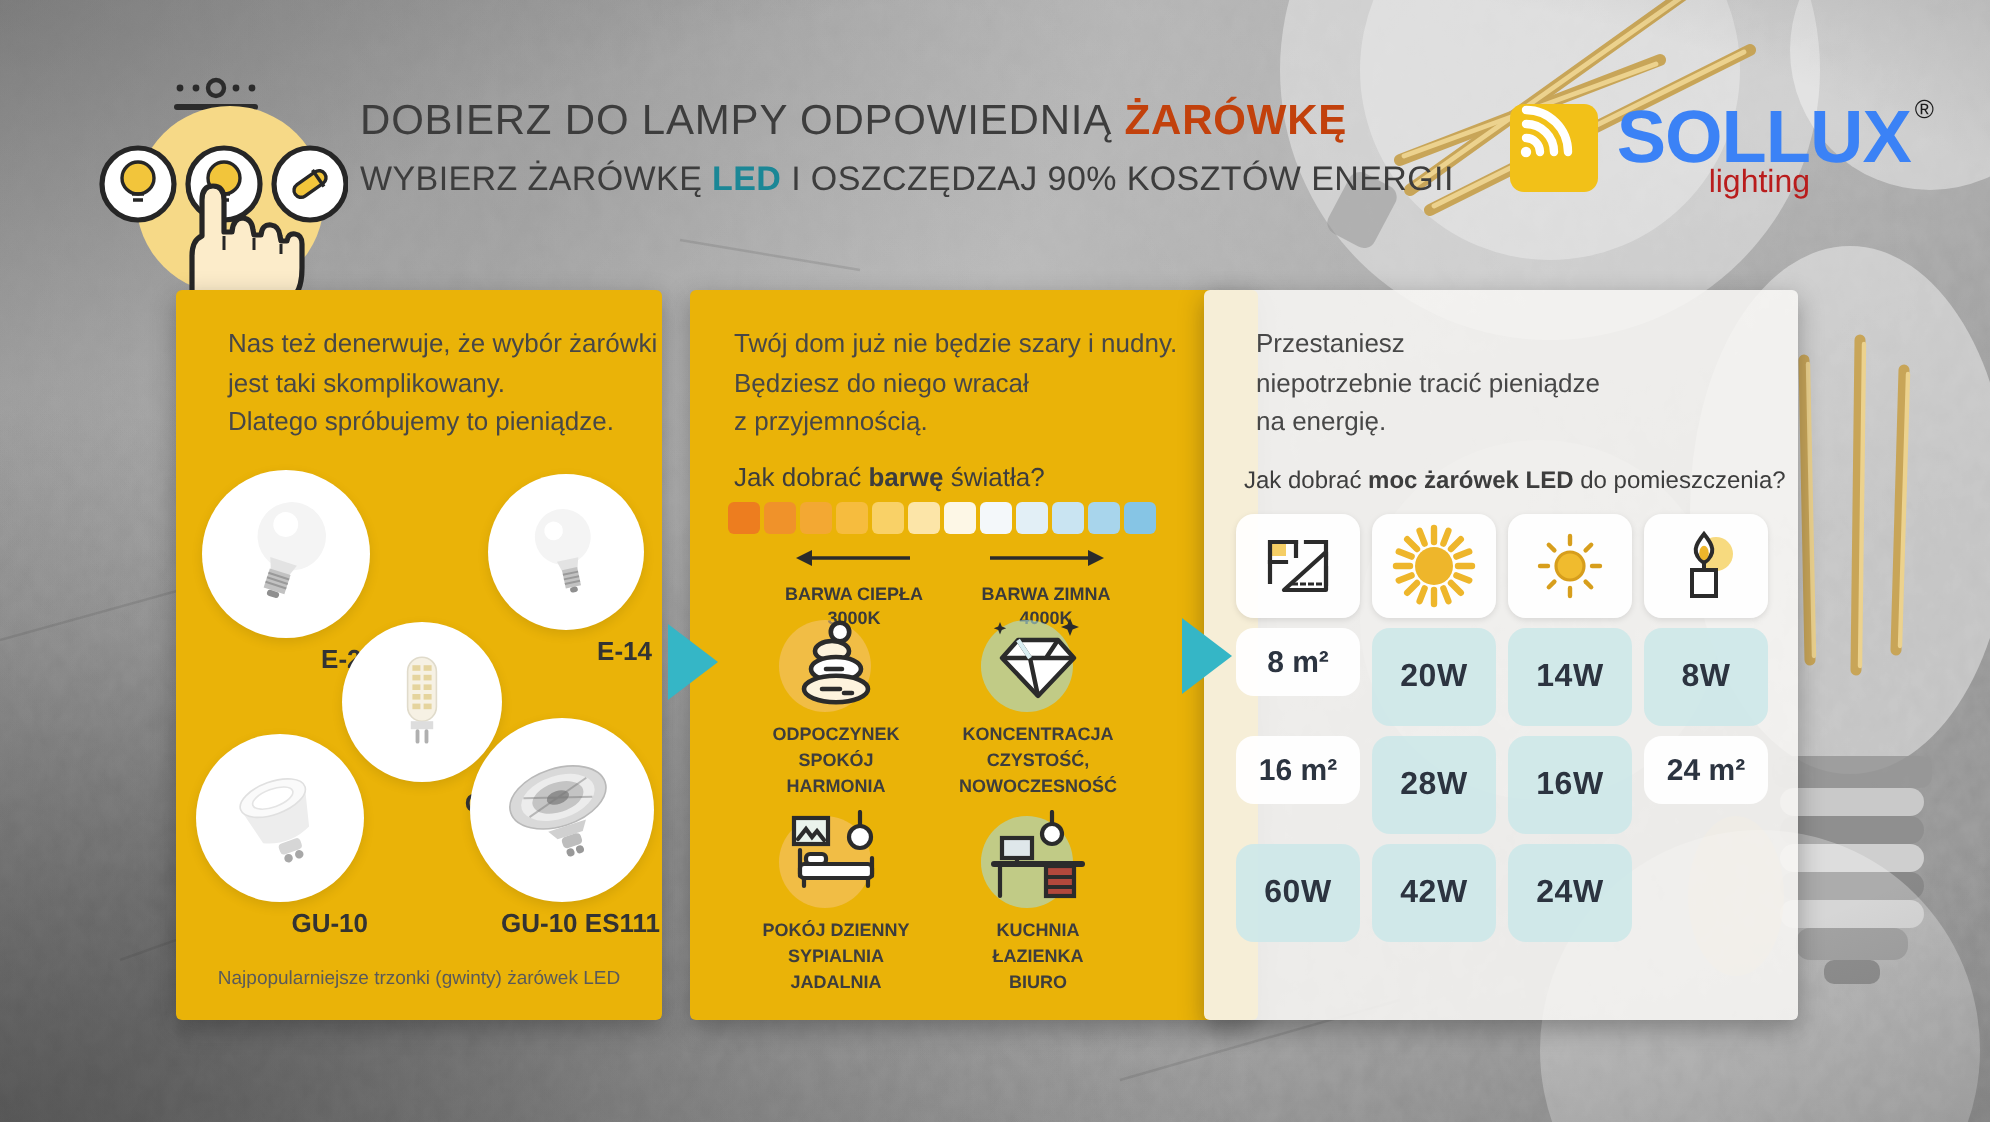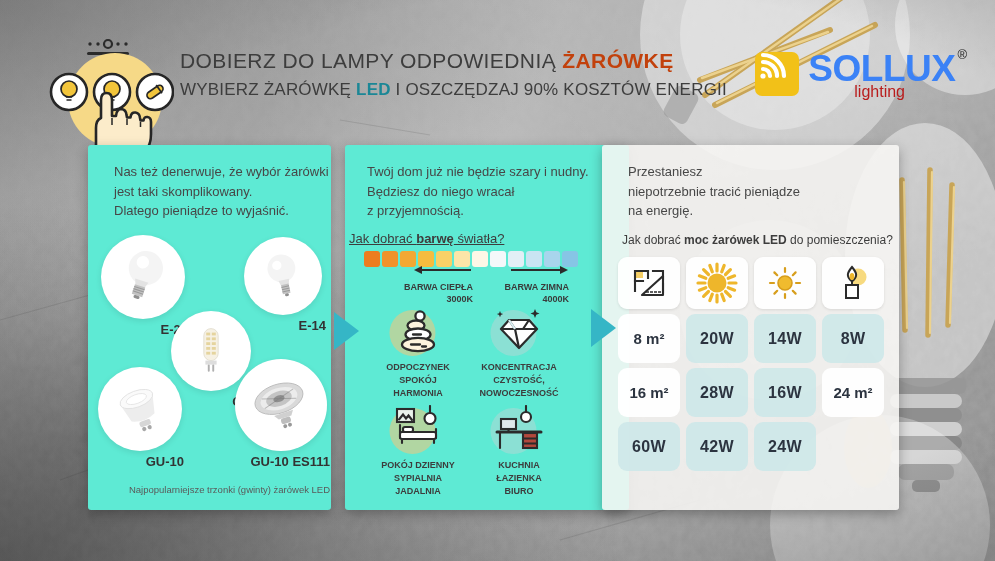--- a/index.html
+++ b/index.html
@@ -27,66 +27,66 @@
   .title-line2{font-size:17px;letter-spacing:.2px;color:#3d3d3d;margin-top:7px;white-space:nowrap;}
   .title-line2 b{color:#1b8796;}
   #logo{right:28px;top:50px;display:flex;align-items:flex-start;}
   #logo .mark{width:44px;height:44px;margin-top:2px;}
   #logo .ltext{margin-left:9px;line-height:1;}
   #logo .brandrow{display:flex;align-items:flex-start;}
   #logo .brand{font-size:37px;font-weight:bold;color:#3b82f6;letter-spacing:-.5px;}
   #logo .reg{font-size:13px;color:#1b1b1b;margin-left:2px;margin-top:-2px;}
   #logo .tagline{font-size:16px;color:#b91c1c;text-align:center;margin-top:-3px;padding-right:16px;}
   
-  .panel{position:absolute;top:145px;height:365px;background:#5eead4;border-radius:3px;
+  .panel{position:absolute;top:145px;height:365px;background:#eab308;border-radius:3px;
          box-shadow:0 4px 12px rgba(30,30,30,.35);}
   #panel-bulbs{left:88px;width:243px;}
   #panel-color{left:345px;width:284px;}
   #panel-power{left:602px;width:297px;background:rgba(247,246,244,.88);}
   .flow-arrow{position:absolute;width:0;height:0;border-top:19px solid transparent;
               border-bottom:19px solid transparent;border-left:25px solid #35b6c6;}
   #arrow1{left:334px;top:312px;} #arrow2{left:591px;top:309px;}
   .p-intro{position:absolute;left:26px;top:17px;font-size:13px;color:#474747;line-height:1.5;}
   .p-heading{position:absolute;font-size:13px;color:#3d3d3d;white-space:nowrap;}
   
   .bulb-item{position:absolute;text-align:right;}
   .bulb-circle{background:#fff;border-radius:50%;box-shadow:0 2px 6px rgba(0,0,0,.10);
                display:flex;align-items:center;justify-content:center;margin:0 auto;}
   .bulb-label{font-weight:bold;font-size:13px;color:#333;margin-top:3px;white-space:nowrap;}
   #b-e27{left:10px;top:90px;width:90px;}  #b-e27 .bulb-circle{width:84px;height:84px;}
   #b-e14{left:152px;top:92px;width:86px;} #b-e14 .bulb-circle{width:78px;height:78px;}
   #b-g9{left:80px;top:166px;width:86px;}  #b-g9 .bulb-circle{width:80px;height:80px;}
   #b-gu10{left:8px;top:222px;width:88px;} #b-gu10 .bulb-circle{width:84px;height:84px;}
   #b-es111{left:144px;top:214px;width:98px;} #b-es111 .bulb-circle{width:92px;height:92px;}
   .p-caption{position:absolute;bottom:15px;left:0;width:100%;text-align:center;
-             font-size:9.5px;color:#5a5a5a;padding-left:20px;}
+             font-size:9.5px;color:#5a5a5a;}
   
-  #color-heading{left:4px;top:86px;text-decoration:underline;}
+  #color-heading{left:22px;top:86px;}
   .swatch-row{position:absolute;left:19px;top:106px;display:flex;gap:2.5px;}
   .swatch{width:15.5px;height:16px;border-radius:3px;}
-  .range-group{position:absolute;width:92px;text-align:right;top:116px;}
+  .range-group{position:absolute;width:92px;text-align:center;top:126px;}
   #warm-group{left:36px;} #cold-group{left:132px;}
   .range-label{font-size:9px;font-weight:bold;color:#3a3a3a;line-height:1.35;margin-top:2px;}
   .mood{position:absolute;width:104px;text-align:center;}
   #mood-1{left:21px;top:158px;} #mood-2{left:122px;top:158px;}
   #mood-3{left:21px;top:256px;} #mood-4{left:122px;top:256px;}
   .mood-iconwrap{position:relative;height:54px;display:flex;align-items:center;justify-content:center;}
   .blob{position:absolute;width:46px;height:46px;border-radius:50%;top:7px;left:50%;
         transform:translateX(-62%);}
   .blob.warm{background:rgba(246,197,120,.55);} .blob.cool{background:rgba(168,218,211,.62);}
   .mood-iconwrap svg{position:relative;}
   .mood-lines{font-size:9px;font-weight:bold;line-height:1.45;color:#3d3d3d;margin-top:4px;}
   
   #power-heading{left:20px;top:88px;font-size:12px;}
   .power-table{position:absolute;left:16px;top:112px;display:grid;
                grid-template-columns:repeat(4,62px);gap:5px 6px;}
   .tcell{border-radius:9px;display:flex;align-items:center;justify-content:center;
          font-weight:bold;color:#2c3440;}
   .hcell{height:52px;background:rgba(255,255,255,.92);box-shadow:0 1px 3px rgba(0,0,0,.10);}
-  .area-cell{height:49px;background:rgba(255,255,255,.94);font-size:15px;}
+  .area-cell{height:34px;background:rgba(255,255,255,.94);font-size:15px;}
   .val-cell{height:49px;background:rgba(207,232,233,.95);font-size:16px;letter-spacing:.3px;}
 </style>
 </head>
 <body>
 
 <svg id="noise" width="995" height="561">
   <filter id="stone">
       <feTurbulence type="fractalNoise" baseFrequency="0.12 0.09" numOctaves="3" seed="7"></feTurbulence>
     <feColorMatrix type="matrix" values="0 0 0 0 0.55  0 0 0 0 0.55  0 0 0 0 0.55  0.5 0.5 0.5 0 0"></feColorMatrix>
     </filter>
@@ -196,21 +196,21 @@
       <span class="reg">®</span>
     </div>
     <div class="tagline">lighting</div>
   </div>
 </div>
 
 <div class="panel" id="panel-bulbs">
   <div class="p-intro">
     <div>Nas też denerwuje, że wybór żarówki</div>
     <div>jest taki skomplikowany.</div>
-    <div>Dlatego pieniądze to wyjaśnić.</div>
+    <div>Dlatego spróbujemy to pieniądze.</div>
   </div>
 
   <div class="bulb-item" id="b-e27">
     <div class="bulb-circle">
         <svg width="70" height="70" viewBox="0 0 90 90">
       <g transform="rotate(18 45 45)">
         <circle cx="45" cy="33" r="22" fill="#f4f4f4"></circle>
         <circle cx="39" cy="27" r="8" fill="#ffffff"></circle>
         <path d="M36,50 L54,50 L51,58 L39,58 Z" fill="#e3e3e3"></path>
         <rect x="38" y="57" width="14" height="13" fill="#c2c2c2"></rect>

